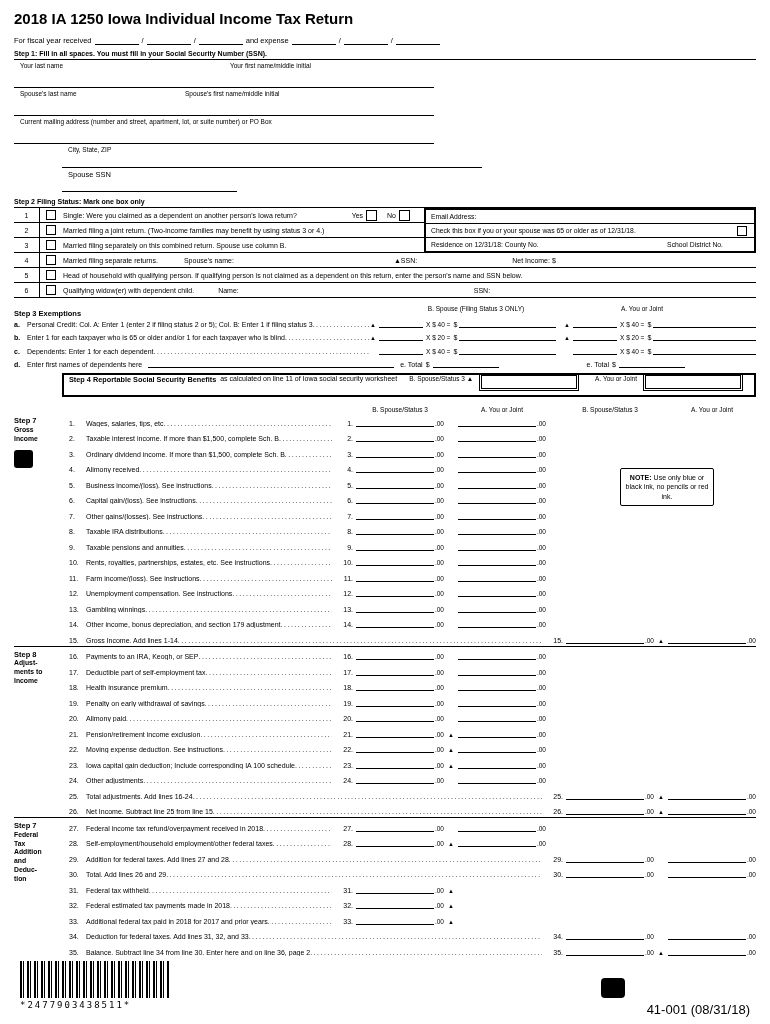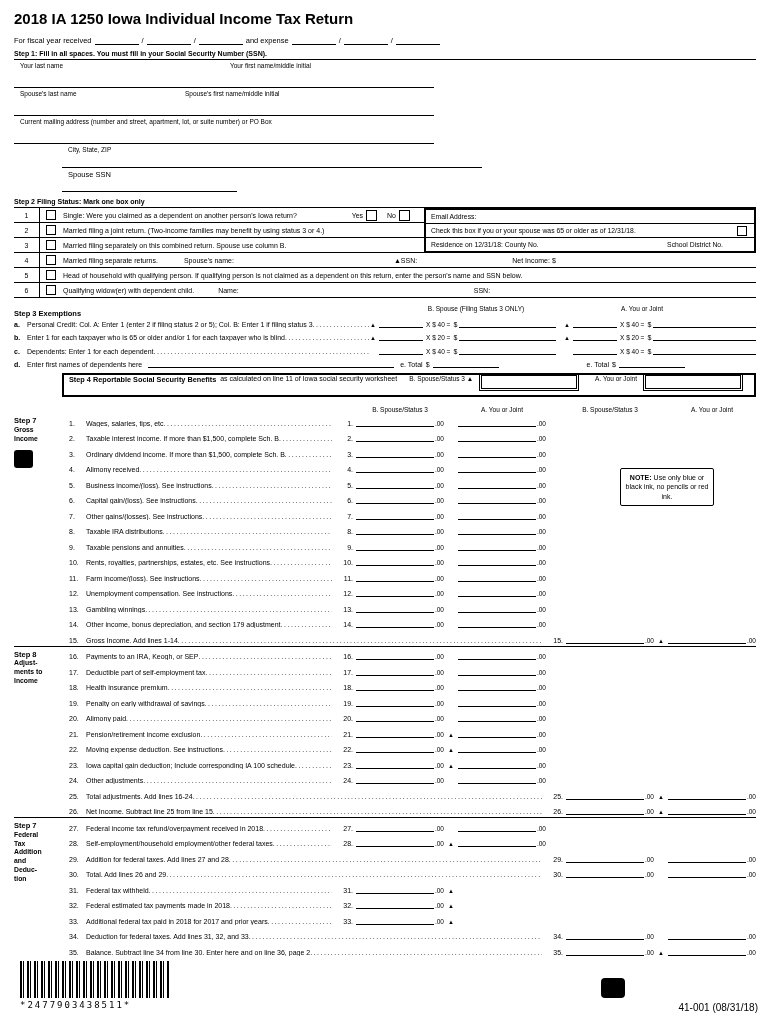--- a/index.html
+++ b/index.html
@@ -81,21 +81,21 @@
   .arrow-slot { width:14px; flex:none; text-align:center; font-size:6px; }
   .spacerL { width:210px; flex:none; }
   .spacer31 { width:298px; flex:none; }
   
   .note { position:absolute; left:620px; top:468px; width:94px; border:1px solid #000; border-radius:2px; padding:4px 3px; font-size:7px; text-align:center; background:#fff; line-height:1.35; z-index:4; }
   .blk-sq1 { position:absolute; left:14px; top:450px; width:19px; height:18px; background:#000; border-radius:3px; }
   .blk-sq2 { position:absolute; left:601px; top:978px; width:24px; height:20px; background:#000; border-radius:4px; }
   .barcode { position:absolute; left:20px; top:961px; width:150px; height:37px;
     background:repeating-linear-gradient(90deg,#000 0 2px,#fff 2px 3px,#000 3px 4px,#fff 4px 7px,#000 7px 9px,#fff 9px 10px,#000 10px 11px,#fff 11px 14px); }
   .barcode-text { position:absolute; left:20px; top:1000px; font-family:"DejaVu Sans Mono", monospace; font-size:9px; letter-spacing:2px; }
-  .form-code { position:absolute; right:12px; top:1002px; font-size:10px; }
+  .form-code { position:absolute; right:20px; top:1002px; font-size:13px; }
 </style>
 </head>
 <body>
 
 <div class="page">
 
   <div class="title">2018 IA 1250 Iowa Individual Income Tax Return</div>
 
   <div class="fiscal">
     <span>For fiscal year received</span>

